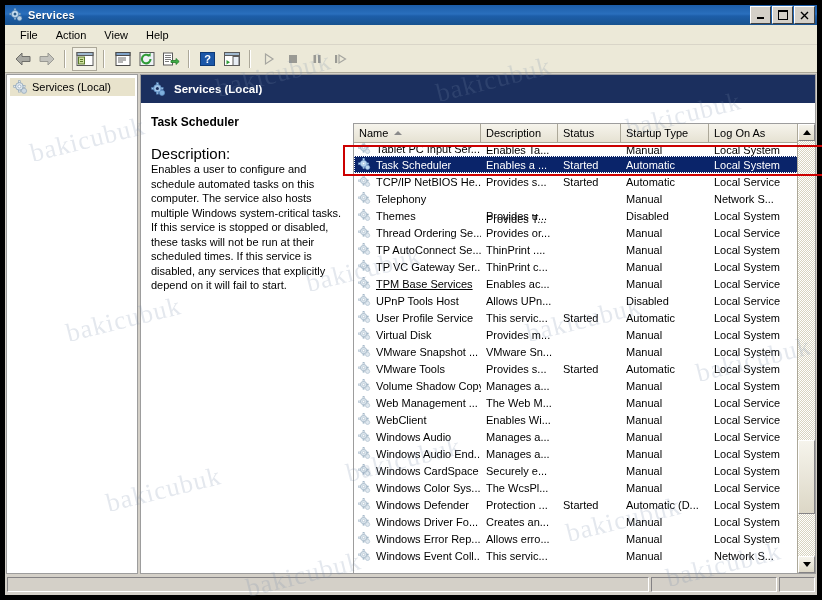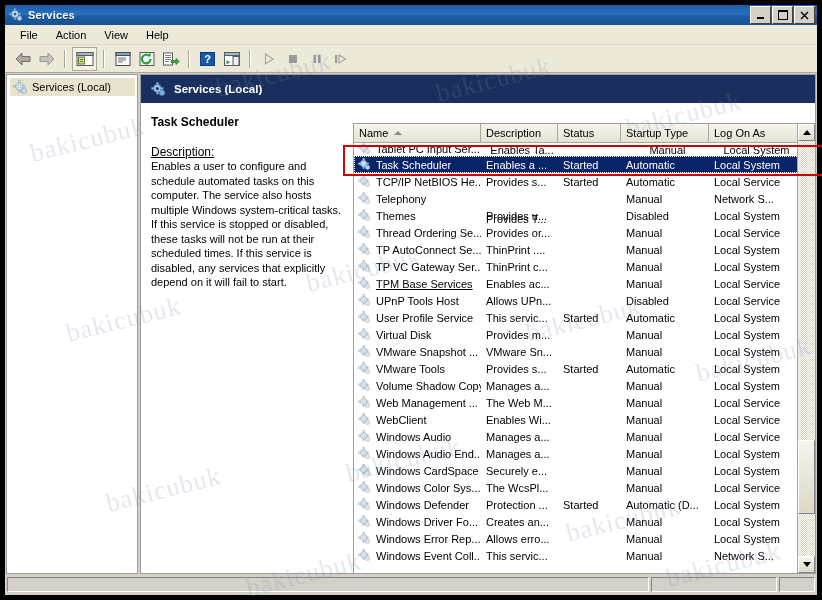--- a/index.html
+++ b/index.html
@@ -109,21 +109,21 @@
   .details-area{
     flex:1 1 auto;display:flex;min-height:0;position:relative;
   }
   .desc-col{
     width:212px;flex:0 0 212px;
     padding:12px 8px 0 10px;
     box-sizing:border-box;
     background:#fff;
   }
   .svc-title{font-weight:bold;font-size:12px;color:#000;margin-bottom:16px;}
-  .desc-label{font-size:12px;color:#000;text-decoration:underline;}
+  .desc-label{font-size:15px;color:#000;}
   .desc-text{font-size:11px;color:#000;line-height:14.5px;}
   
   .list-col{
     flex:1 1 auto;min-width:0;
     margin:20px 0 0 0;
     border:1px solid #9d9d9d;
     border-right:none;border-bottom:none;
     box-sizing:border-box;
     background:#fff;
     display:flex;flex-direction:column;
@@ -433,21 +433,21 @@
               <span>Name</span>
               <span class="sortarr"></span>
             </div>
             <div class="hc" style="width:77px;flex:0 0 77px;">Description</div>
             <div class="hc" style="width:63px;flex:0 0 63px;">Status</div>
             <div class="hc" style="width:88px;flex:0 0 88px;">Startup Type</div>
             <div class="hc" style="width:90px;flex:0 0 90px;">Log On As</div>
             <div class="hc" style="flex:1 1 auto;border-right:none;"></div>
           </div>
           <div class="rows" id="rows-container">
-              <div class="row" style="height: 13px; align-items: flex-end; text-align: center;">
+              <div class="row" style="height: 13px; align-items: flex-end;">
                 <div class="cell c-name" style="width: 127px; flex: 0 0 127px;">
                   <span class="g-ico">
                     <svg class="ico-svg" width="13" height="13" viewBox="0 0 14 14">
                       <circle cx="6" cy="6" r="3.4" fill="#dfe8ef" stroke="#9fb3c4" stroke-width=".8"></circle>
                       <circle cx="6" cy="6" r="1.3" fill="#fff" stroke="#9fb3c4" stroke-width=".6"></circle>
                       <g fill="#dfe8ef" stroke="#9fb3c4" stroke-width=".55">
                         <rect x="5.3" y="0.7" width="1.5" height="1.8"></rect>
                         <rect x="5.3" y="9.5" width="1.5" height="1.8"></rect>
                         <rect x="0.7" y="5.3" width="1.8" height="1.5"></rect>
                         <rect x="9.5" y="5.3" width="1.8" height="1.5"></rect>

